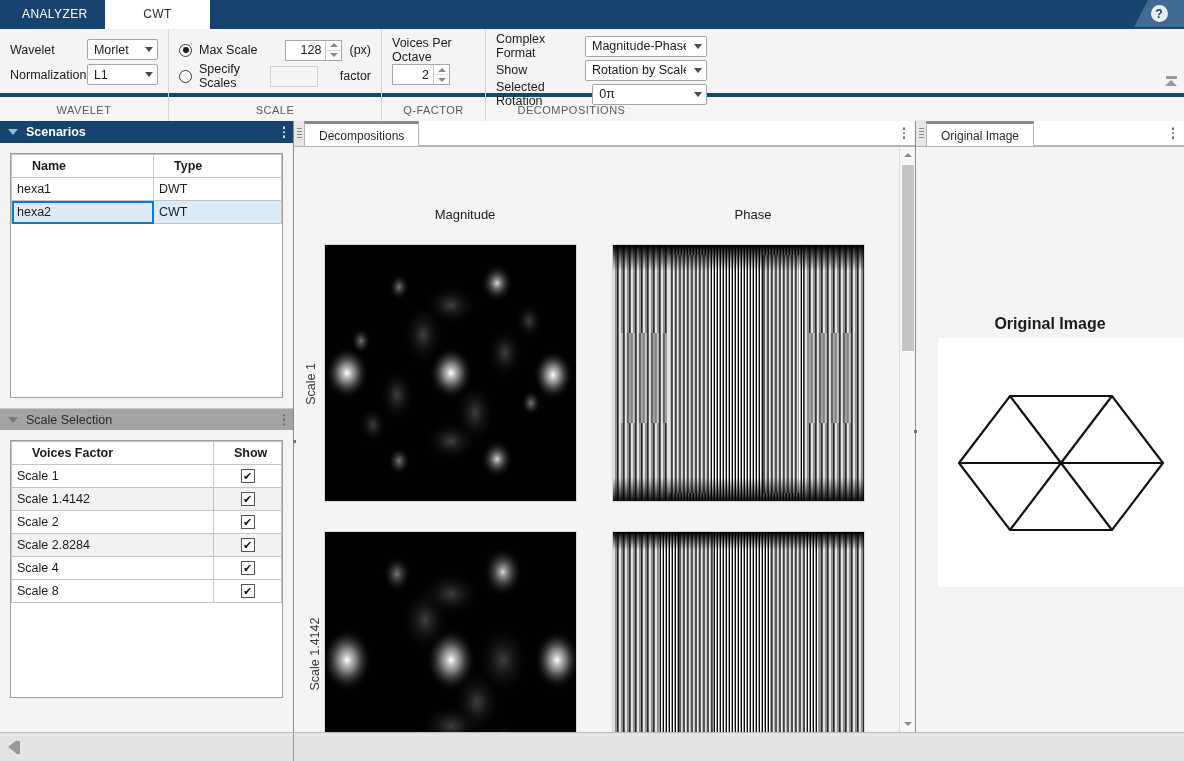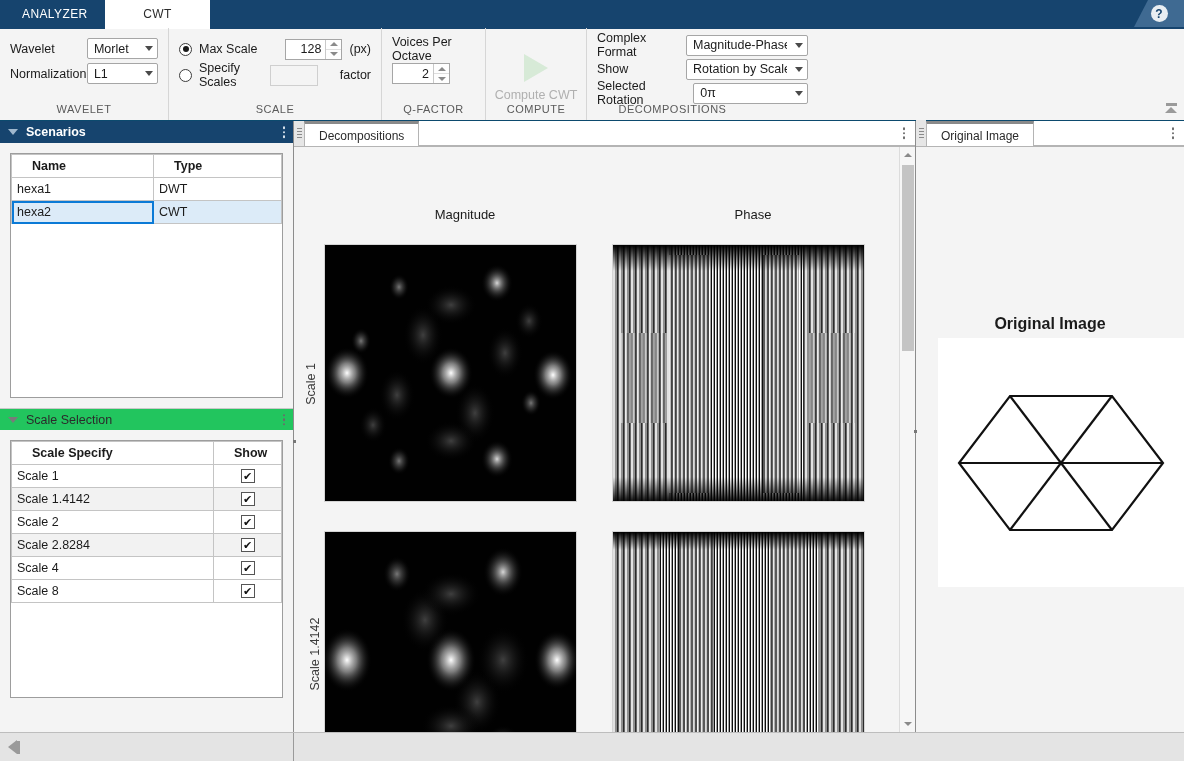--- a/index.html
+++ b/index.html
@@ -47,26 +47,25 @@
   .help-circle {
     width: 17px; height: 17px; border-radius: 50%;
     background: #e9eef2; color: #16446e;
     font-size: 12px; font-weight: bold;
     display: flex; align-items: center; justify-content: center;
     line-height: 1;
   }
 
   
   .ribbon {
-    height: 92px;
+    height: 68px;
     background: #f4f4f4;
-    border-bottom: 1px solid #0c4a6e;
+    border-bottom: 4px solid #0c4a6e;
     display: flex;
     position: relative;
-    align-items: flex-end;
   }
   .rgroup {
     position: relative;
     height: 92px;
     padding: 8px 10px 0 10px;
     display: flex;
     flex-direction: column;
   }
   .rgroup + .rgroup { border-left: 1px solid #d6d6d6; }
   .rgroup-label {
@@ -178,21 +177,21 @@
     flex: none;
   }
   .panel-header {
     height: 22px;
     display: flex; align-items: center;
     padding: 0 6px;
     font-size: 12.5px;
     position: relative;
   }
   .panel-header.dark { background: #16446e; color: #fff; font-weight: bold; }
-  .panel-header.light { background: #22c55e; color: #2b2b2b; border-top: 1px solid #c9c9c9; }
+  .panel-header.light { background: #a3a3a3; color: #2b2b2b; border-top: 1px solid #c9c9c9; }
   .tri-collapse {
     width:0;height:0;
     border-left:5px solid transparent;border-right:5px solid transparent;
     margin-right: 8px; margin-left: 2px;
   }
   .panel-header.dark .tri-collapse { border-top:6px solid #9fb7cd; }
   .panel-header.light .tri-collapse { border-top:6px solid #7a7a7a; }
   .kebab {
     position: absolute; right: 8px; top: 50%; transform: translateY(-50%);
     display: flex; flex-direction: column; gap: 2px; align-items: center;
@@ -426,27 +425,20 @@
           <div class="dn">
               <span class="tri-dn"></span>
             </div>
         </div>
       </div>
     </div>
     <div class="rgroup-label">Q-FACTOR</div>
   </div>
 
 
-  <div class="rgroup" style="width:101px;align-items:center;justify-content:center;">
-    <div class="compute-btn">
-      <div class="play-tri"></div>
-      <div>Compute CWT</div>
-    </div>
-    <div class="rgroup-label">COMPUTE</div>
-  </div>
 
   <div class="rgroup" style="width:232px;padding-top:5px;">
     <div class="rrow" style="height:24px;">
       <div class="rlabel" style="width:103px;">Complex Format</div>
       <div class="dd" style="width:122px;">
         <span class="txt">Magnitude-Phase</span>
         <span class="caret"></span>
       </div>
     </div>
     <div class="rrow" style="height:24px;">
@@ -513,21 +505,21 @@
           <i></i>
           <i></i>
           <i></i>
         </span>
     </div>
     <div class="panel-body">
       <div class="scale-table-wrap">
         <table class="grid-table">
           <tbody>
               <tr>
-            <th style="width:202px;">Scale Specify</th>
+            <th style="width:202px;">Voices Factor</th>
             <th>Show</th>
           </tr>
           <tr>
             <td>Scale 1</td>
             <td class="cellcenter"><span class="chk">✔</span></td>
           </tr>
           <tr class="alt">
             <td>Scale 1.4142</td>
             <td class="cellcenter"><span class="chk">✔</span></td>
           </tr>

